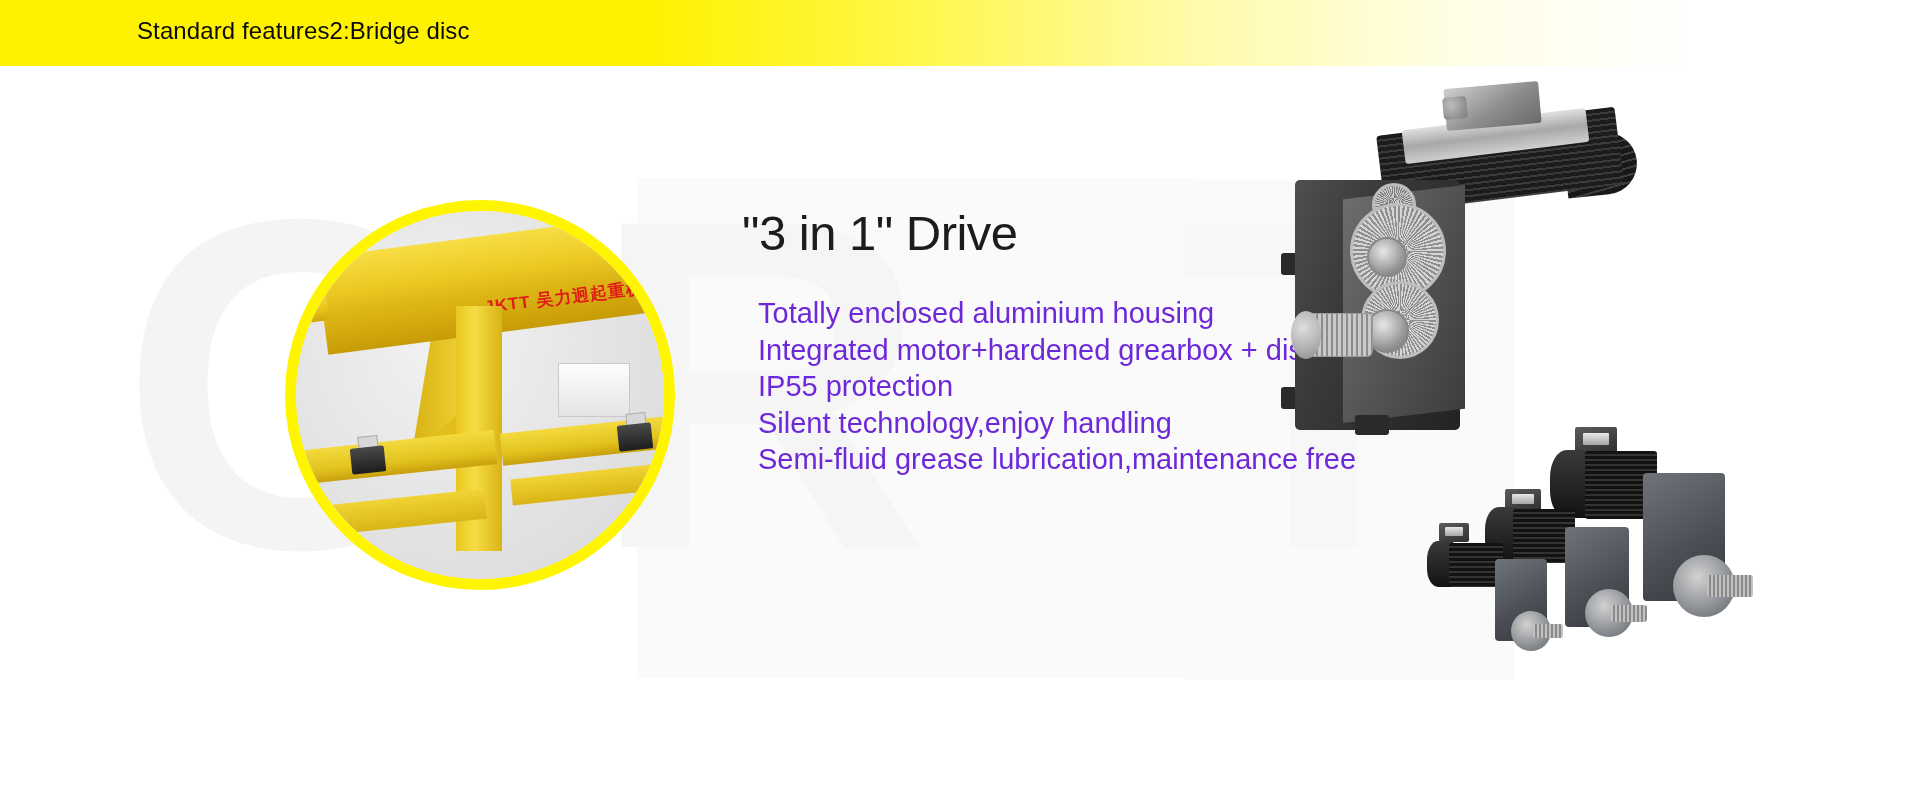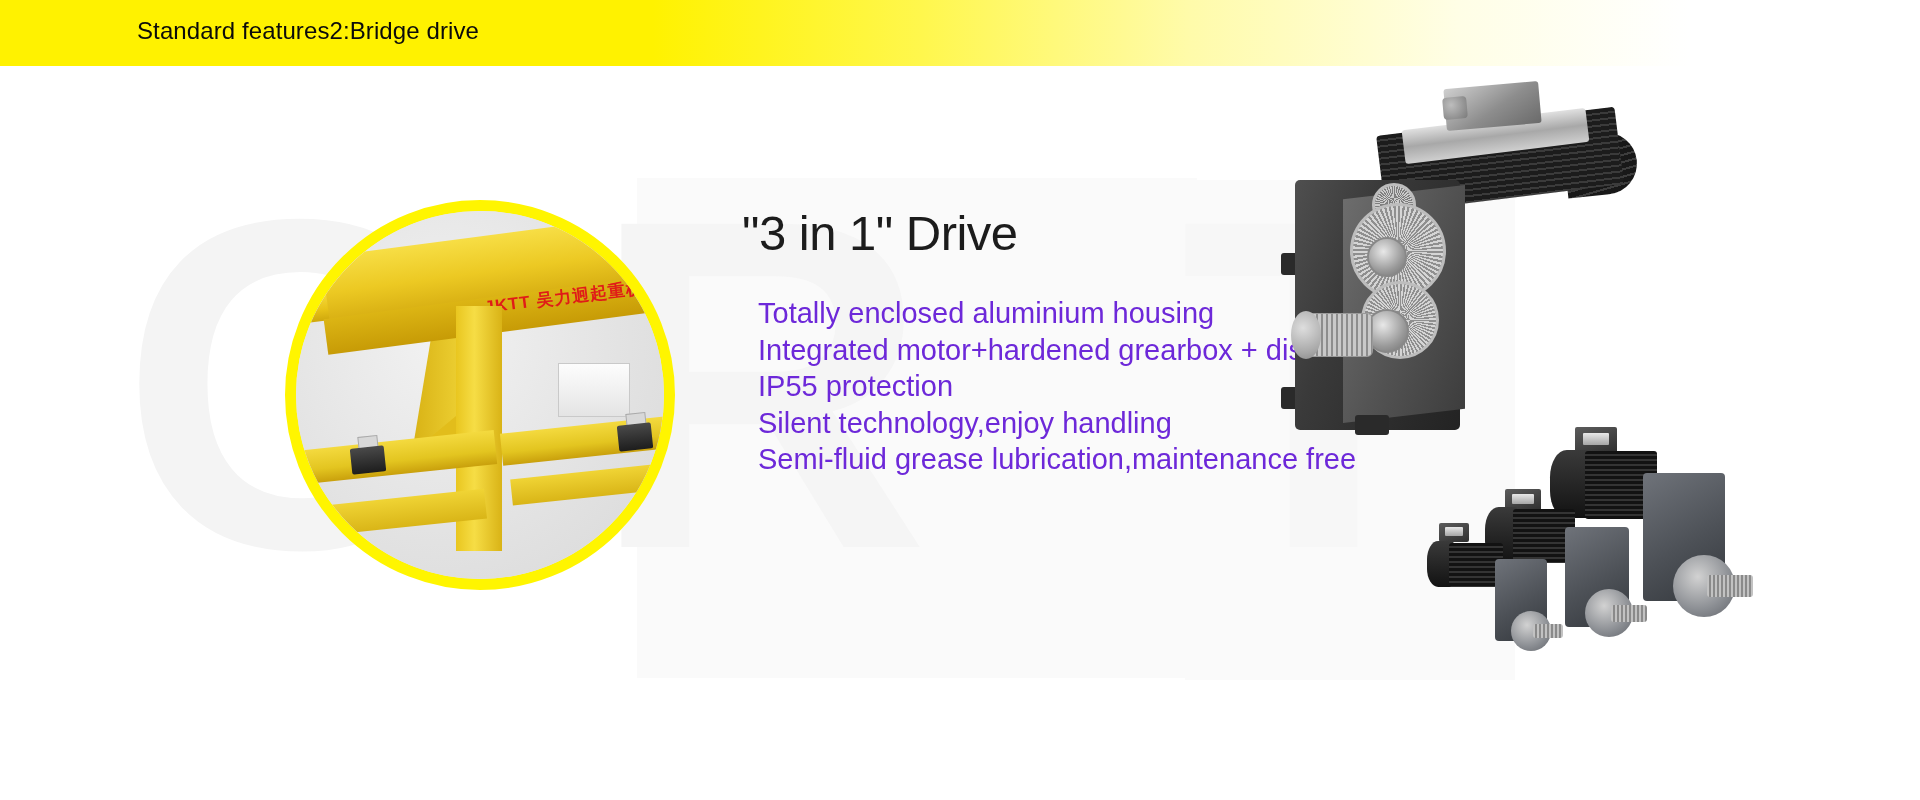--- a/index.html
+++ b/index.html
@@ -350,21 +350,21 @@
 
 <div class="slide">
 
   <div class="wm-panel wm-panel-1"></div>
   <div class="wm-panel wm-panel-2"></div>
   <div class="watermark wm-c">C</div>
   <div class="watermark wm-r">R</div>
   <div class="watermark wm-t">T</div>
 
   <div class="header-bar"></div>
-  <div class="header-title">Standard features2:Bridge drive</div>
+  <div class="header-title">Standard features2:Bridge disc</div>
 
   <div class="circle-photo">
     <div class="circle-inner">
       <div class="beam-top"></div>
       <div class="column-shadow"></div>
       <div class="beam-main"></div>
       <div class="beam-main-face"></div>
       <div class="brand-text">JKTT 吴力迥起重机</div>
       <div class="gusset"></div>
       <div class="column"></div>

